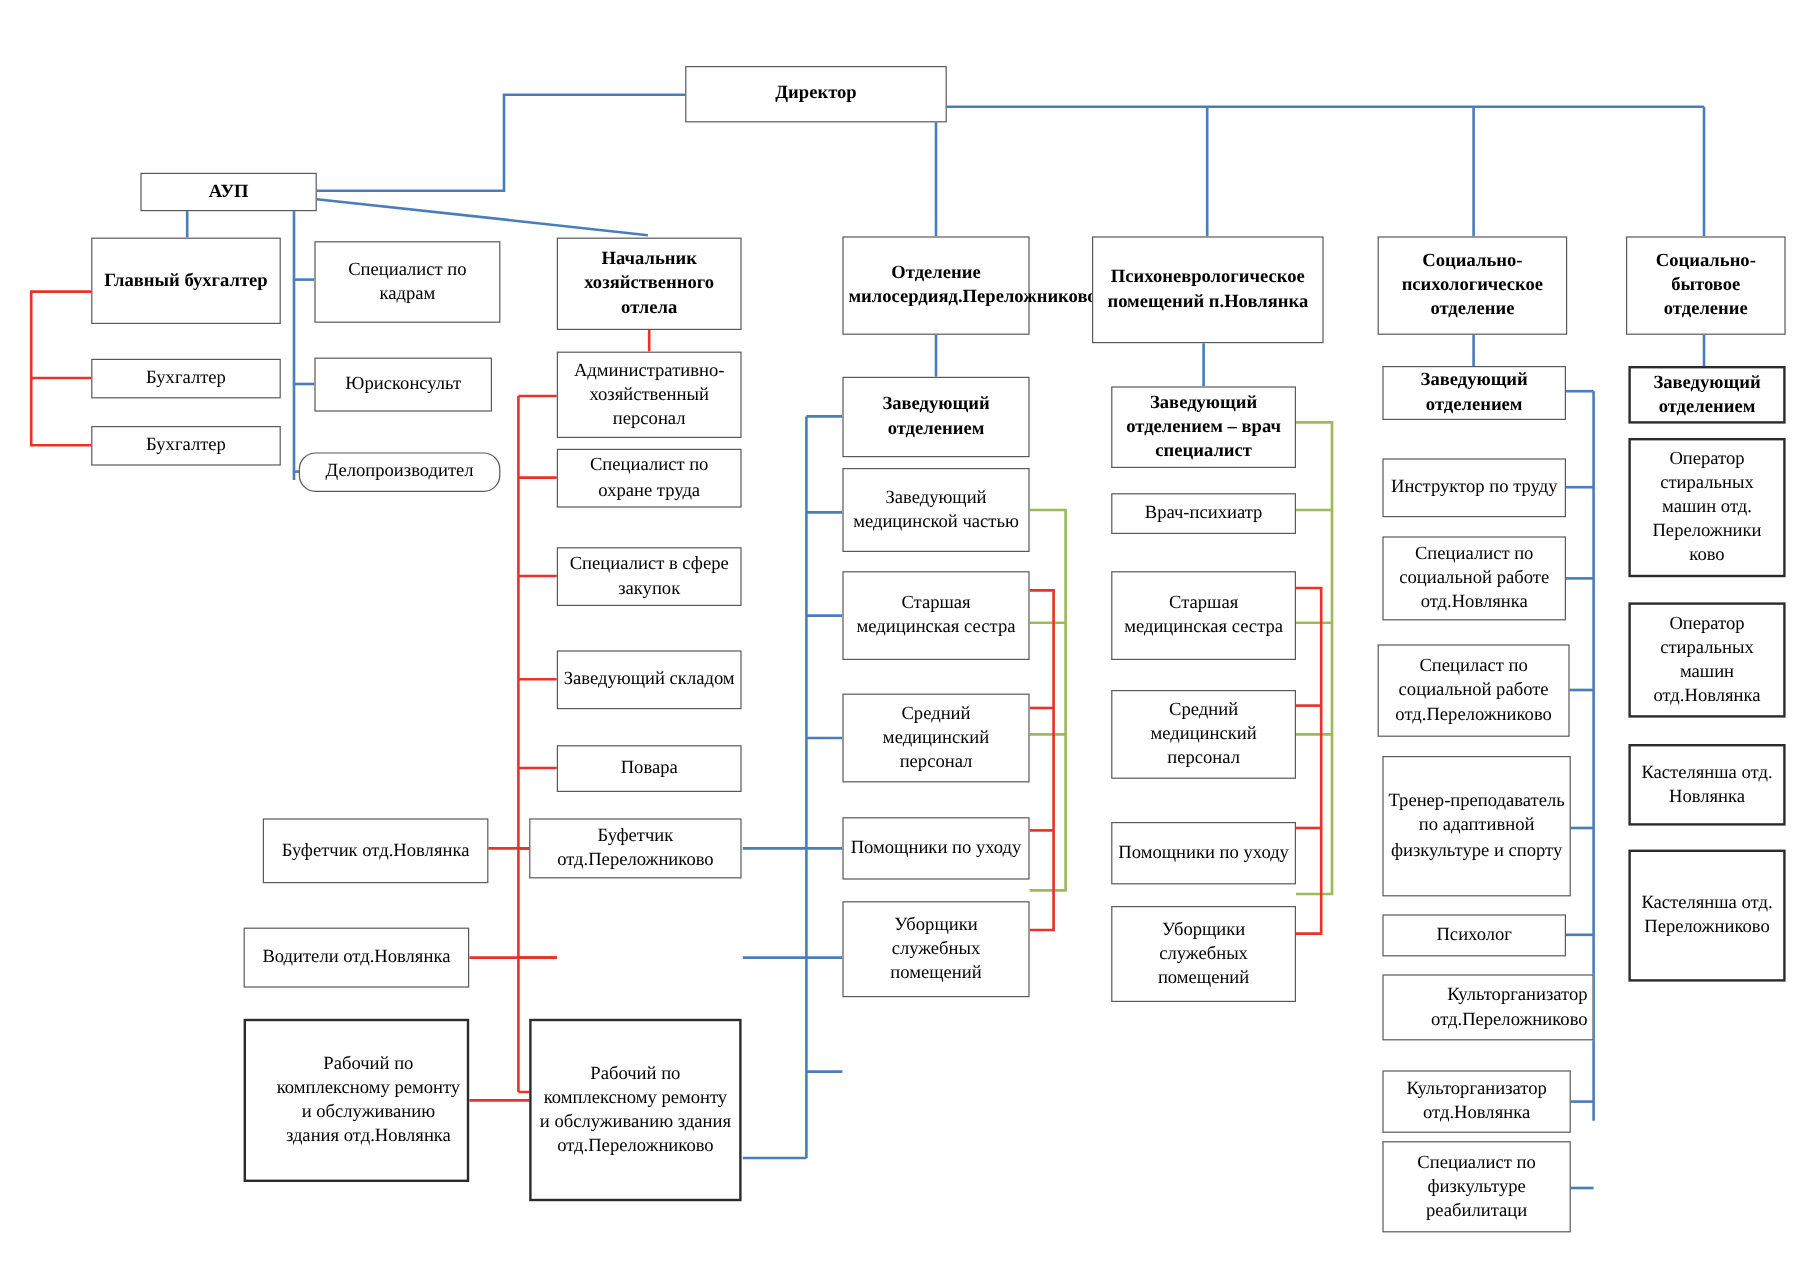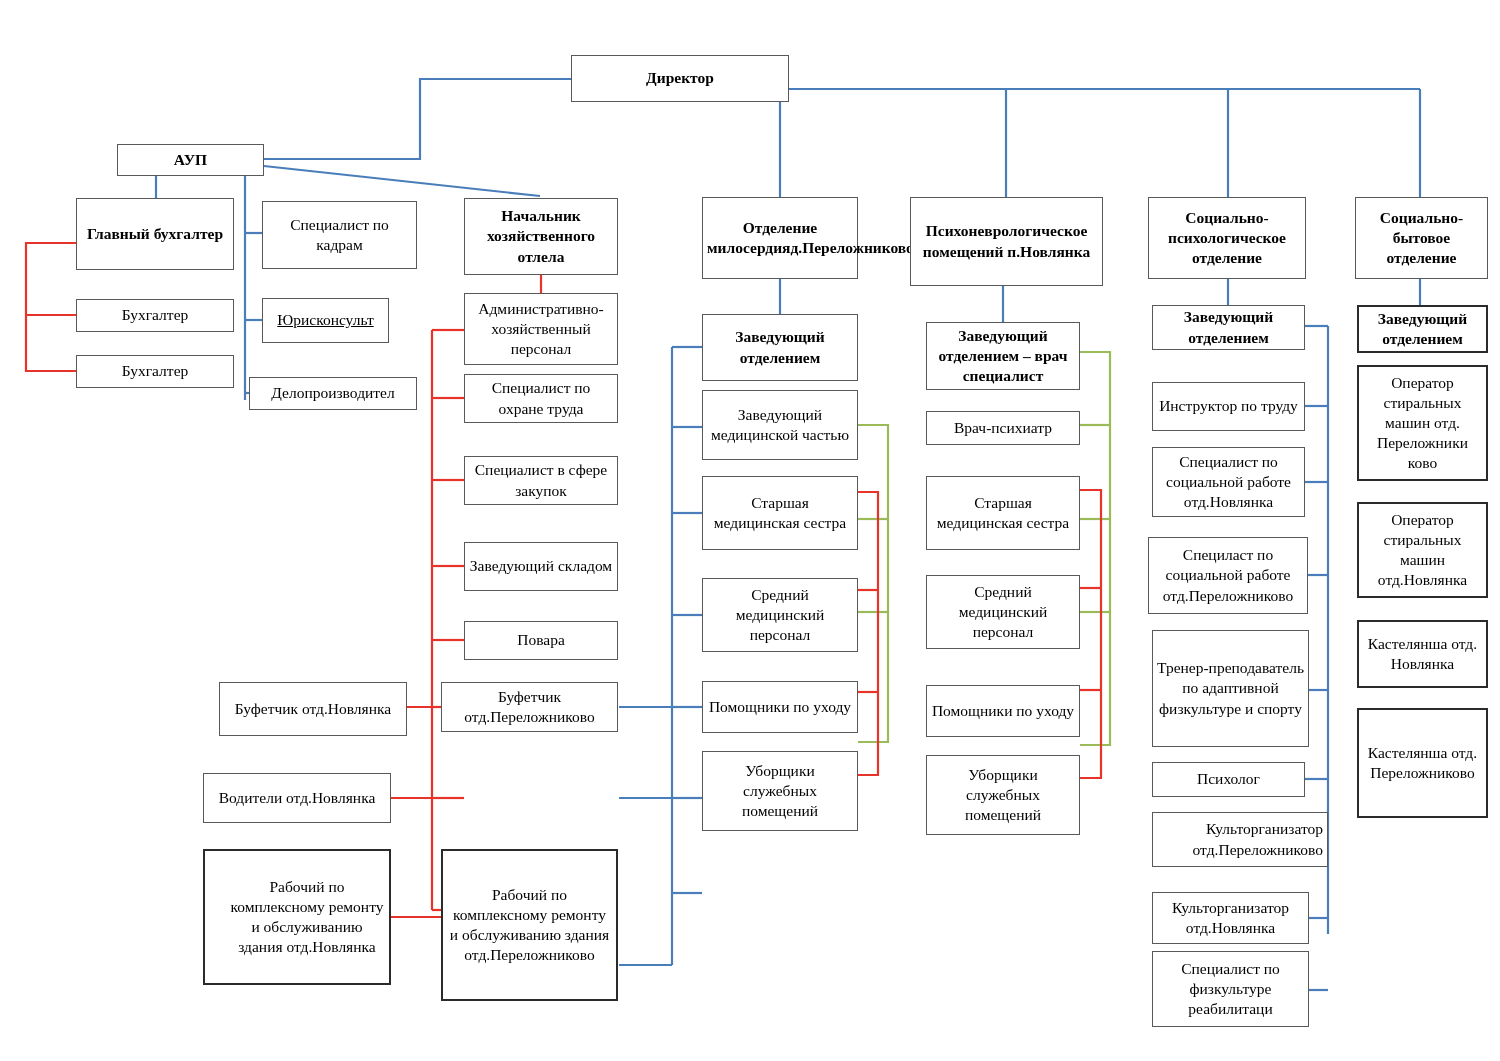--- a/index.html
+++ b/index.html
@@ -165,24 +165,24 @@
   <div class="node" style="left:76px;top:299px;width:158px;height:33px;">
     <span class="txt">Бухгалтер</span>
   </div>
   <div class="node" style="left:76px;top:355px;width:158px;height:33px;">
     <span class="txt">Бухгалтер</span>
   </div>
 
   <div class="node" style="left:262px;top:201px;width:155px;height:68px;">
     <span class="txt">Специалист по кадрам</span>
   </div>
-  <div class="node" style="left:262px;top:298px;width:127px;height:45px;text-decoration:underline;">
+  <div class="node" style="left:262px;top:298px;width:148px;height:45px;">
     <span class="txt">Юрисконсульт</span>
   </div>
-  <div class="node" style="left:249px;top:377px;width:168px;height:33px;">
+  <div class="node" style="left:249px;top:377px;width:168px;height:33px;border-radius:14px;">
     <span class="txt">Делопроизводител</span>
   </div>
 
   <div class="node bold" style="left:464px;top:198px;width:154px;height:77px;">
     <span class="txt">Начальник хозяйственного отлела</span>
   </div>
   <div class="node" style="left:464px;top:293px;width:154px;height:72px;">
     <span class="txt">Административно-хозяйственный персонал</span>
   </div>
   <div class="node" style="left:464px;top:374px;width:154px;height:49px;">

